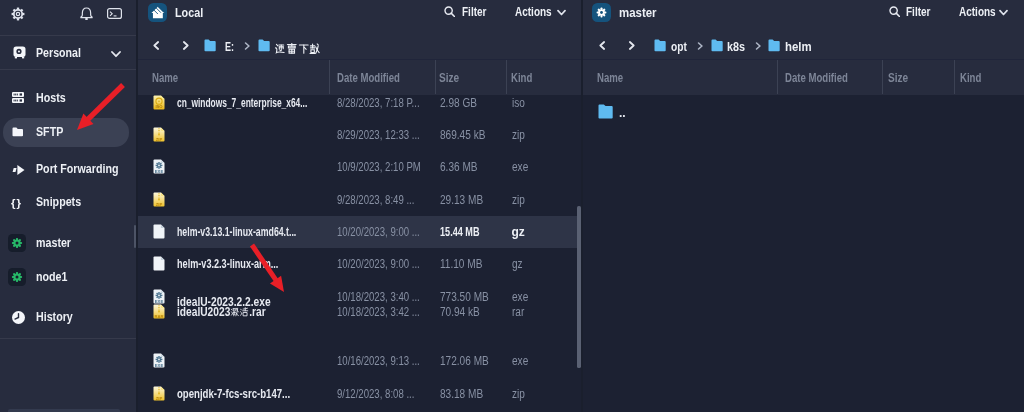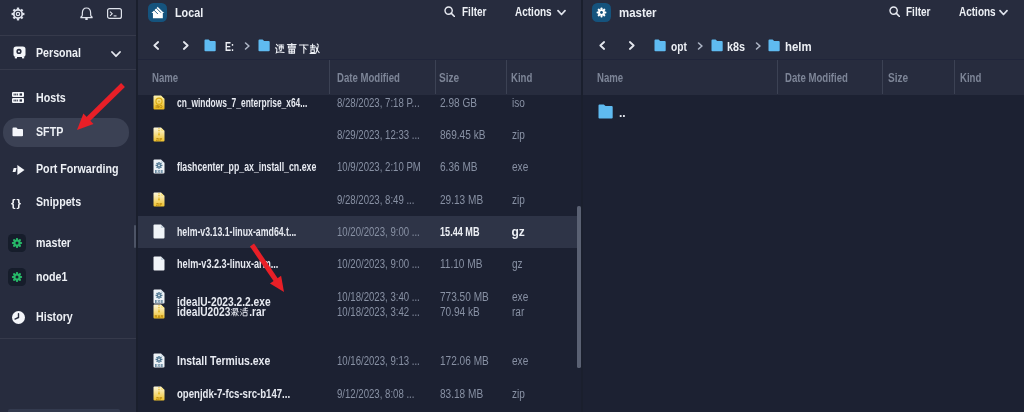--- a/index.html
+++ b/index.html
@@ -280,23 +280,20 @@
                 <rect x="-0.7" y="-3.4" width="1.4" height="1.6" fill="#49718d" transform="rotate(90)"></rect>
                 <rect x="-0.7" y="-3.4" width="1.4" height="1.6" fill="#49718d" transform="rotate(135)"></rect>
                 <rect x="-0.7" y="-3.4" width="1.4" height="1.6" fill="#49718d" transform="rotate(180)"></rect>
                 <rect x="-0.7" y="-3.4" width="1.4" height="1.6" fill="#49718d" transform="rotate(225)"></rect>
                 <rect x="-0.7" y="-3.4" width="1.4" height="1.6" fill="#49718d" transform="rotate(270)"></rect>
                 <rect x="-0.7" y="-3.4" width="1.4" height="1.6" fill="#49718d" transform="rotate(315)"></rect>
                 <circle r="0.9" fill="#eef3f7"></circle>
               </g>
               <text x="6" y="13.6" font-family="Liberation Sans" font-size="4.2" font-weight="700" fill="#49718d" text-anchor="middle">EXE</text>
             </svg>
-          </div>
-          <div class="abs" style="left:39.5px;top:9.5px;width:160px;height:15px;overflow:hidden">
-            <div class="t" style="left:0px;top:0px;font-size:12px;line-height:14px;font-weight:700;color:#e7eaf1;transform:scaleX(0.73);transform-origin:0 0;">flashcenter_pp_ax_install_cn.exe</div>
           </div>
           <div class="t" style="left:199.5px;top:9.5px;font-size:12px;line-height:14px;font-weight:400;color:#8891a4;transform:scaleX(0.8);transform-origin:0 0;">10/9/2023, 2:10 PM</div>
           <div class="t" style="left:302.0px;top:9.5px;font-size:12px;line-height:14px;font-weight:400;color:#8891a4;transform:scaleX(0.84);transform-origin:0 0;">6.36 MB</div>
           <div class="t" style="left:374.0px;top:9.5px;font-size:12px;line-height:14px;font-weight:400;color:#8891a4;transform:scaleX(0.84);transform-origin:0 0;">exe</div>
         </div>
         <div class="abs" style="left:0;top:88.78999999999999px;width:443.5px;height:32.33px">
           <div style="position:absolute;left:15.0px;top:8.5px">
             <svg width="12" height="15" viewBox="0 0 12 15" style="">
               <defs>
                 <linearGradient id="gl3" x1="0" y1="0" x2="0" y2="1">
@@ -431,23 +428,20 @@
                 <rect x="-0.7" y="-3.4" width="1.4" height="1.6" fill="#49718d" transform="rotate(135)"></rect>
                 <rect x="-0.7" y="-3.4" width="1.4" height="1.6" fill="#49718d" transform="rotate(180)"></rect>
                 <rect x="-0.7" y="-3.4" width="1.4" height="1.6" fill="#49718d" transform="rotate(225)"></rect>
                 <rect x="-0.7" y="-3.4" width="1.4" height="1.6" fill="#49718d" transform="rotate(270)"></rect>
                 <rect x="-0.7" y="-3.4" width="1.4" height="1.6" fill="#49718d" transform="rotate(315)"></rect>
                 <circle r="0.9" fill="#eef3f7"></circle>
               </g>
               <text x="6" y="13.6" font-family="Liberation Sans" font-size="4.2" font-weight="700" fill="#49718d" text-anchor="middle">EXE</text>
             </svg>
           </div>
-          <div class="abs" style="left:39.5px;top:9.5px;width:160px;height:15px;overflow:hidden">
-            <div class="t" style="left:0px;top:0px;font-size:12px;line-height:14px;font-weight:700;color:#e7eaf1;transform:scaleX(0.87);transform-origin:0 0;">Install Termius.exe</div>
-          </div>
           <div class="t" style="left:199.5px;top:9.5px;font-size:12px;line-height:14px;font-weight:400;color:#8891a4;transform:scaleX(0.8);transform-origin:0 0;">10/16/2023, 9:13 ...</div>
           <div class="t" style="left:302.0px;top:9.5px;font-size:12px;line-height:14px;font-weight:400;color:#8891a4;transform:scaleX(0.84);transform-origin:0 0;">172.06 MB</div>
           <div class="t" style="left:374.0px;top:9.5px;font-size:12px;line-height:14px;font-weight:400;color:#8891a4;transform:scaleX(0.84);transform-origin:0 0;">exe</div>
         </div>
         <div class="abs" style="left:0;top:282.77px;width:443.5px;height:32.33px">
           <div style="position:absolute;left:15.0px;top:8.5px">
             <svg width="12" height="15" viewBox="0 0 12 15" style="">
               <defs>
                 <linearGradient id="gl9" x1="0" y1="0" x2="0" y2="1">
                   <stop offset="0" stop-color="#fdf8dd"></stop>

